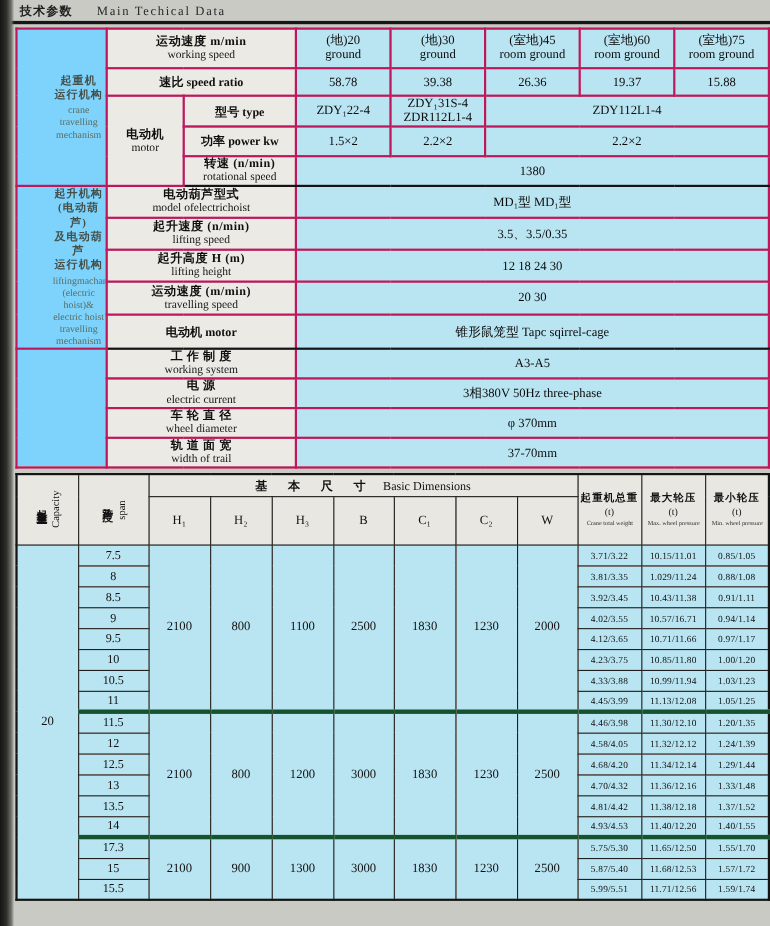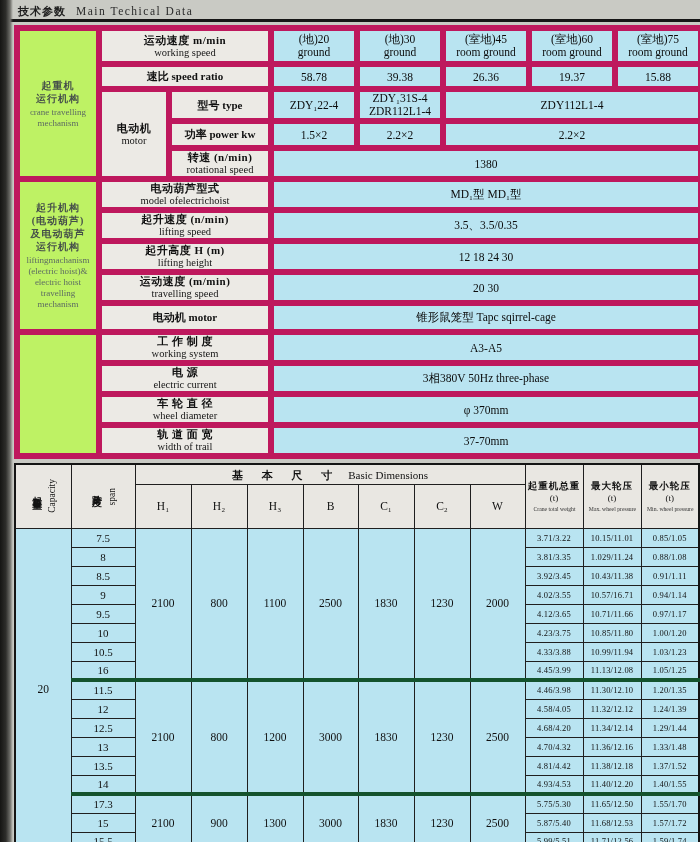--- a/index.html
+++ b/index.html
@@ -9,31 +9,31 @@
     font-family:"Liberation Serif","DejaVu Serif",serif;
     color:#111;
   }
   .scan-edge{
     position:absolute;left:0;top:0;width:13px;height:842px;
     background:linear-gradient(to right,#151513 0%,#2e2e2b 45%,#6f6f6a 78%,rgba(201,202,196,0) 100%);
     z-index:5;
   }
   .title-row{margin:3px 0 0 18px;height:14px;line-height:14px;white-space:nowrap;}
   .title-zh{font-weight:bold;font-size:11px;color:#1d1d1d;letter-spacing:1px;text-align:right;}
-  .title-en{font-size:11.5px;color:#2a2a2a;letter-spacing:1.5px;margin-left:6px;}
+  .title-en{font-size:11.5px;color:#2a2a2a;letter-spacing:1.5px;margin-left:18px;}
   .title-rule{margin:2px 0 0 0;width:700px;height:3px;background:#161616;}
 
   table{border-collapse:collapse;table-layout:fixed;}
   td{padding:0 1px;text-align:center;vertical-align:middle;overflow:hidden;}
 
   
   .spec{width:684px;margin:3px 0 0 14px;border:2px solid #141414;}
-  .spec td{border:6px solid #be185d;}
+  .spec td{border:2px solid #be185d;}
   .spec tr.heavy td{border-bottom:2px solid #141414;}
-  .sec{background:#bef264;}
+  .sec{background:#7dd3fc;padding-left:32px;}
   .sec-zh{font-size:10px;font-weight:bold;color:#454f4a;white-space:pre-line;line-height:13px;letter-spacing:1px;}
   .sec-en{font-size:9px;color:#5d6b62;white-space:pre-line;line-height:11px;margin-top:2px;}
   .lbl{background:#eceae5;}
   .lz{font-size:11px;font-weight:bold;letter-spacing:.5px;line-height:13px;color:#101010;}
   .le{font-size:10.5px;line-height:12px;color:#161616;}
   .one{font-size:11px;font-weight:bold;color:#101010;}
   .data{background:#b9e4f1;font-size:11.5px;color:#0c0c0c;}
   .pre{white-space:pre-line;line-height:13px;}
 
   
@@ -311,21 +311,21 @@
     <td class="wt">10.85/11.80</td>
     <td class="wt">1.00/1.20</td>
   </tr>
   <tr>
     <td class="sp">10.5</td>
     <td class="wt">4.33/3.88</td>
     <td class="wt">10.99/11.94</td>
     <td class="wt">1.03/1.23</td>
   </tr>
   <tr>
-    <td class="sp">16</td>
+    <td class="sp">11</td>
     <td class="wt">4.45/3.99</td>
     <td class="wt">11.13/12.08</td>
     <td class="wt">1.05/1.25</td>
   </tr>
 
   <tr>
     <td class="sp gt">11.5</td>
     <td class="dim gt" rowspan="6">2100</td>
     <td class="dim gt" rowspan="6">800</td>
     <td class="dim gt" rowspan="6">1200</td>

